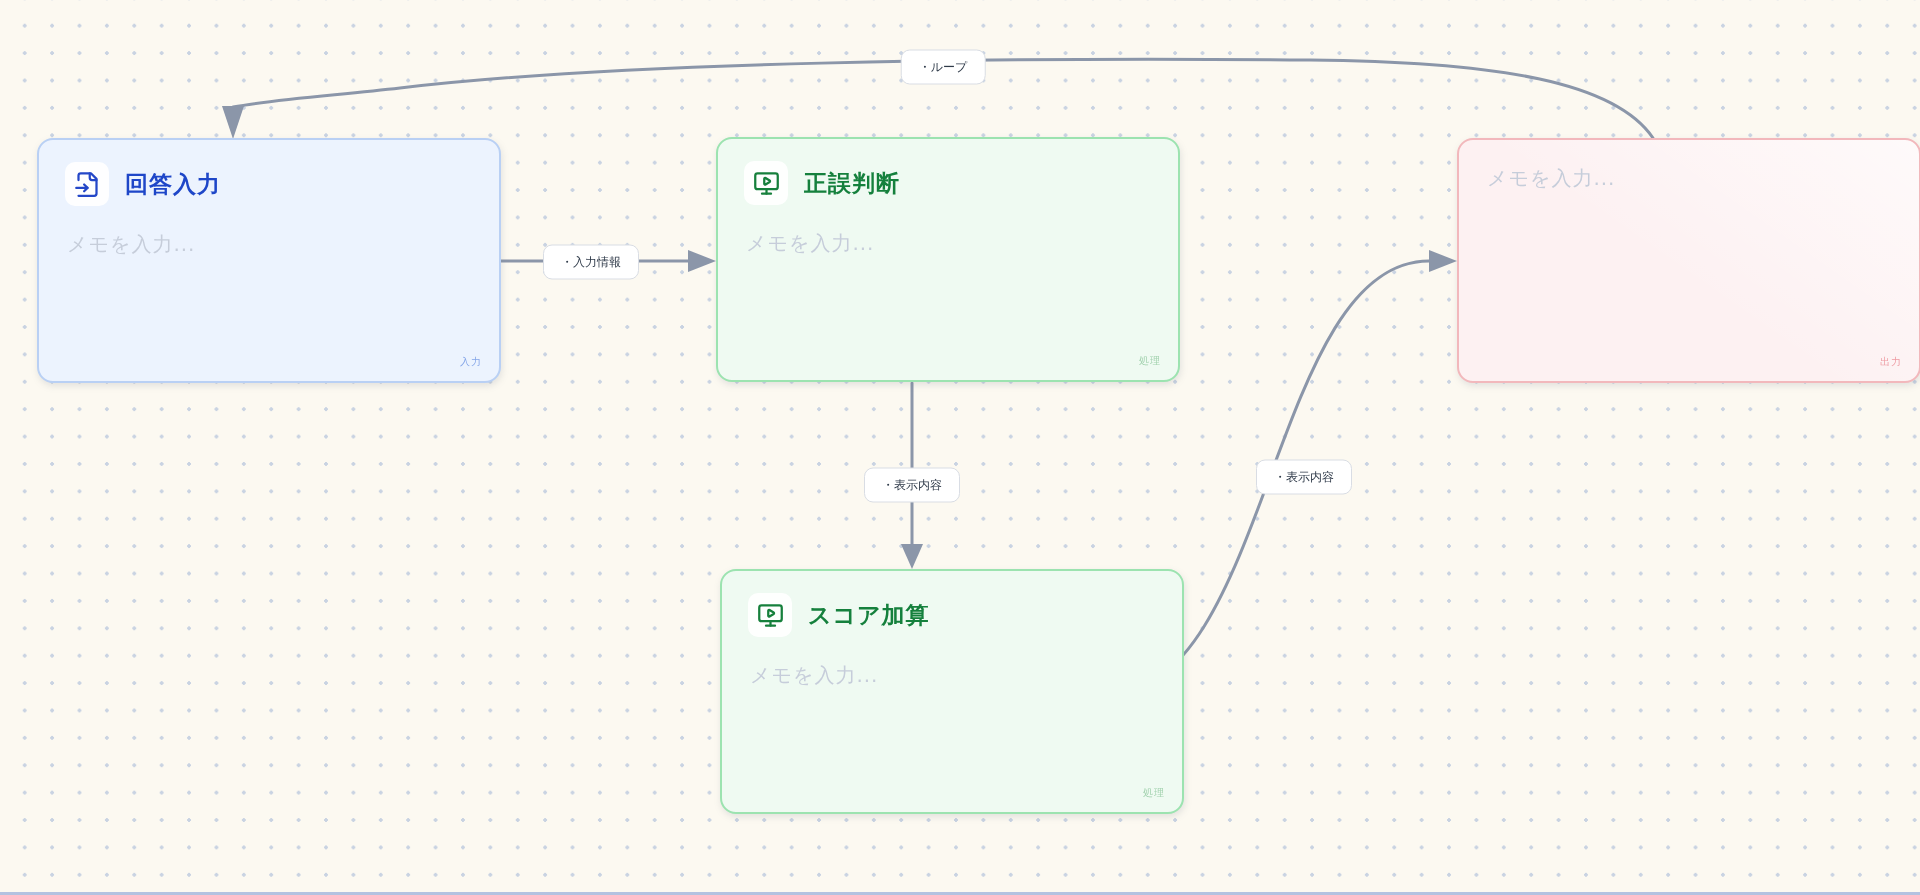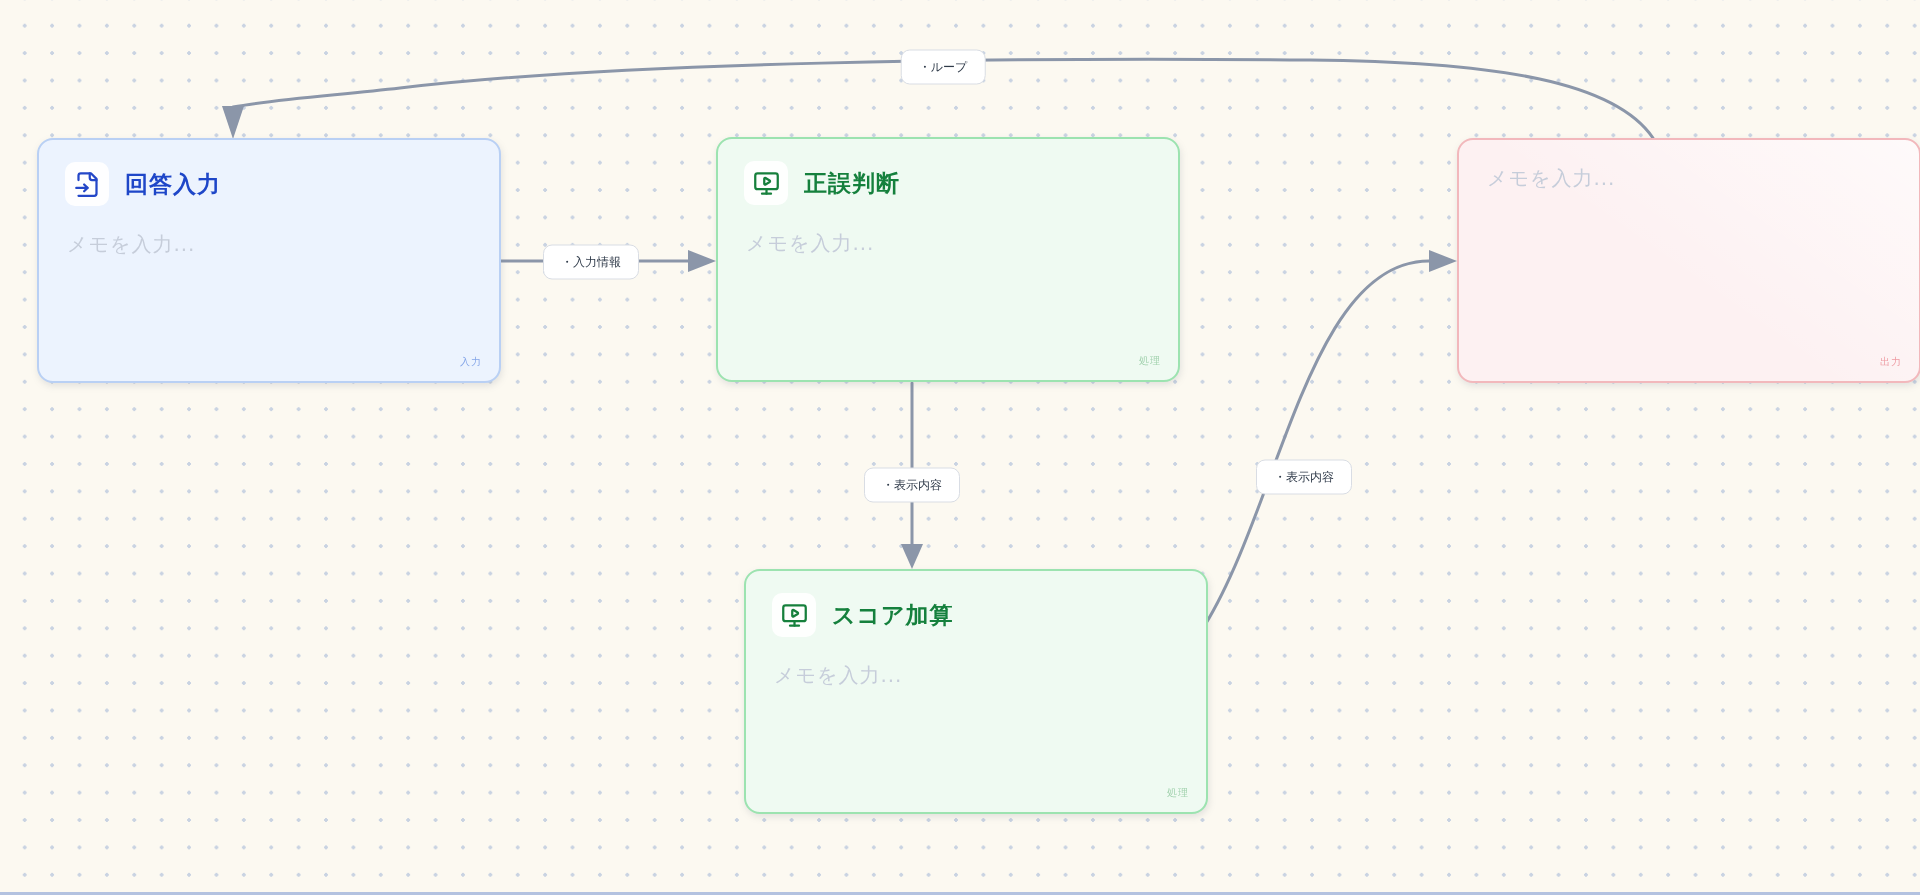--- a/index.html
+++ b/index.html
@@ -158,21 +158,21 @@
           <path d="M8 21h8"></path>
           <rect width="20" height="14" x="2" y="3" rx="2"></rect>
         </svg>
       </div>
       <span class="node-title">正誤判断</span>
     </div>
     <input class="memo" type="text" placeholder="メモを入力..." style="">
     <span class="type-badge">処理</span>
   </div>
 
-  <div class="node node-green" style="left:744px; top:569px;">
+  <div class="node node-green" style="left:720px; top:569px;">
     <div class="node-head">
       <div class="icon-box">
         <svg viewBox="0 0 24 24" fill="none" stroke="currentColor" stroke-width="2" stroke-linecap="round" stroke-linejoin="round">
           <path d="M10 7.75a.75.75 0 0 1 1.142-.638l3.664 2.249a.75.75 0 0 1 0 1.278l-3.664 2.25a.75.75 0 0 1-1.142-.64z"></path>
           <path d="M12 17v4"></path>
           <path d="M8 21h8"></path>
           <rect width="20" height="14" x="2" y="3" rx="2"></rect>
         </svg>
       </div>
       <span class="node-title">スコア加算</span>

